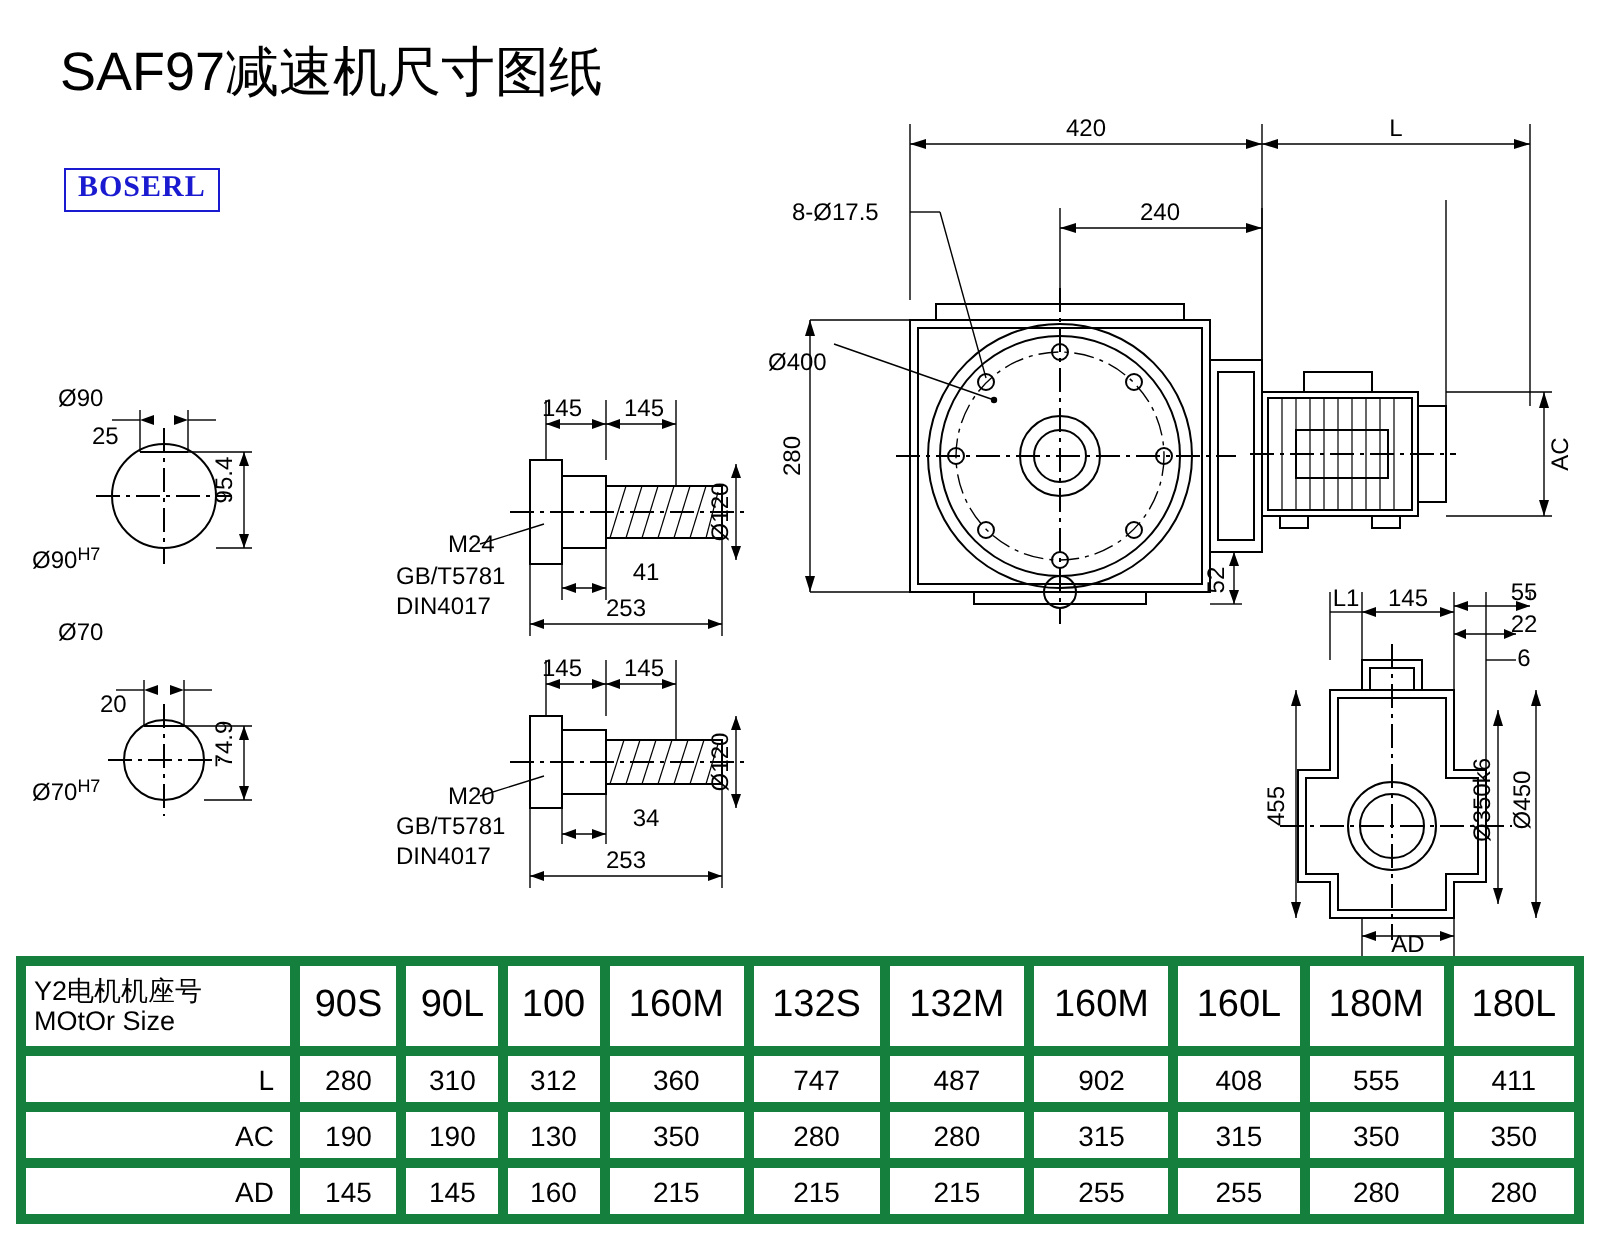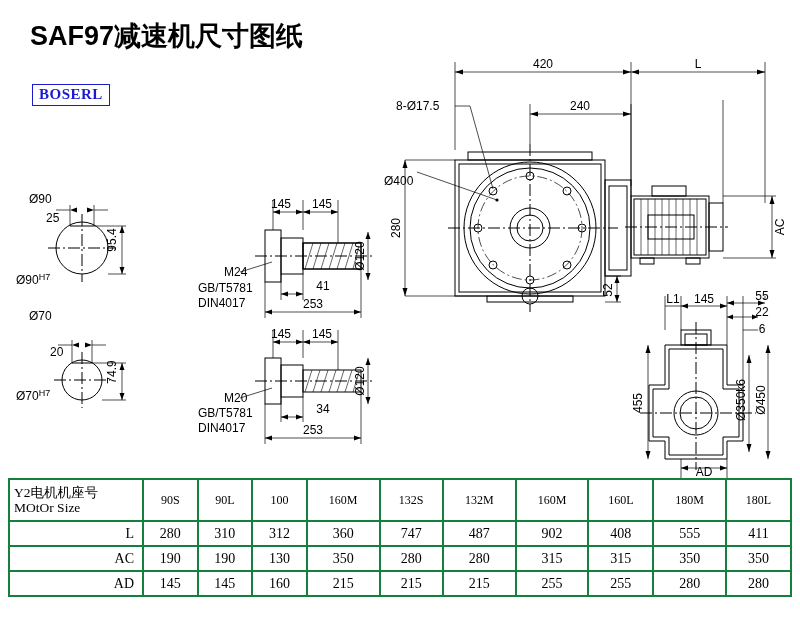--- a/index.html
+++ b/index.html
@@ -17,21 +17,21 @@
   }
   #root {
     position: absolute;
     inset: 0;
   }
   .title {
     position: absolute;
     left: 30px;
     top: 18px;
     font-size: 27px;
-    font-weight: bold;
+    font-weight: normal;
     letter-spacing: 0px;
     white-space: nowrap;
   }
   .logo-box {
     position: absolute;
     left: 32px;
     top: 60px;
     border: 1.5px solid #1a1ad0;
     padding: 1px 6px 2px 6px;
     font-size: 15px;
@@ -51,42 +51,41 @@
   .tbl {
     position: absolute;
     left: 8px;
     top: 478px;
     width: 784px;
     border-collapse: collapse;
     font-size: 14px;
     font-family: "Liberation Sans", sans-serif;
   }
   .tbl td, .tbl th {
-    border: 2px solid #15803d;
+    border: 5px solid #15803d;
     text-align: center;
     height: 23px;
     padding: 0;
     font-weight: normal;
-    font-family: Liberation Serif, serif;
   }
   .tbl td.rowhead, .tbl th.rowhead {
     width: 120px;
     text-align: right;
     padding-right: 8px;
   }
   .tbl th.corner {
     text-align: left;
     padding-left: 4px;
     line-height: 15px;
     font-size: 13.5px;
     height: 40px;
   }
   .tbl th.colhead {
     height: 40px;
-    font-size: 12px;
+    font-size: 19px;
   }
 </style>
 </head>
 <body>
 
 <div id="root">
 
   <div class="title">SAF97减速机尺寸图纸</div>
   <div class="logo-box">BOSERL</div>
 

